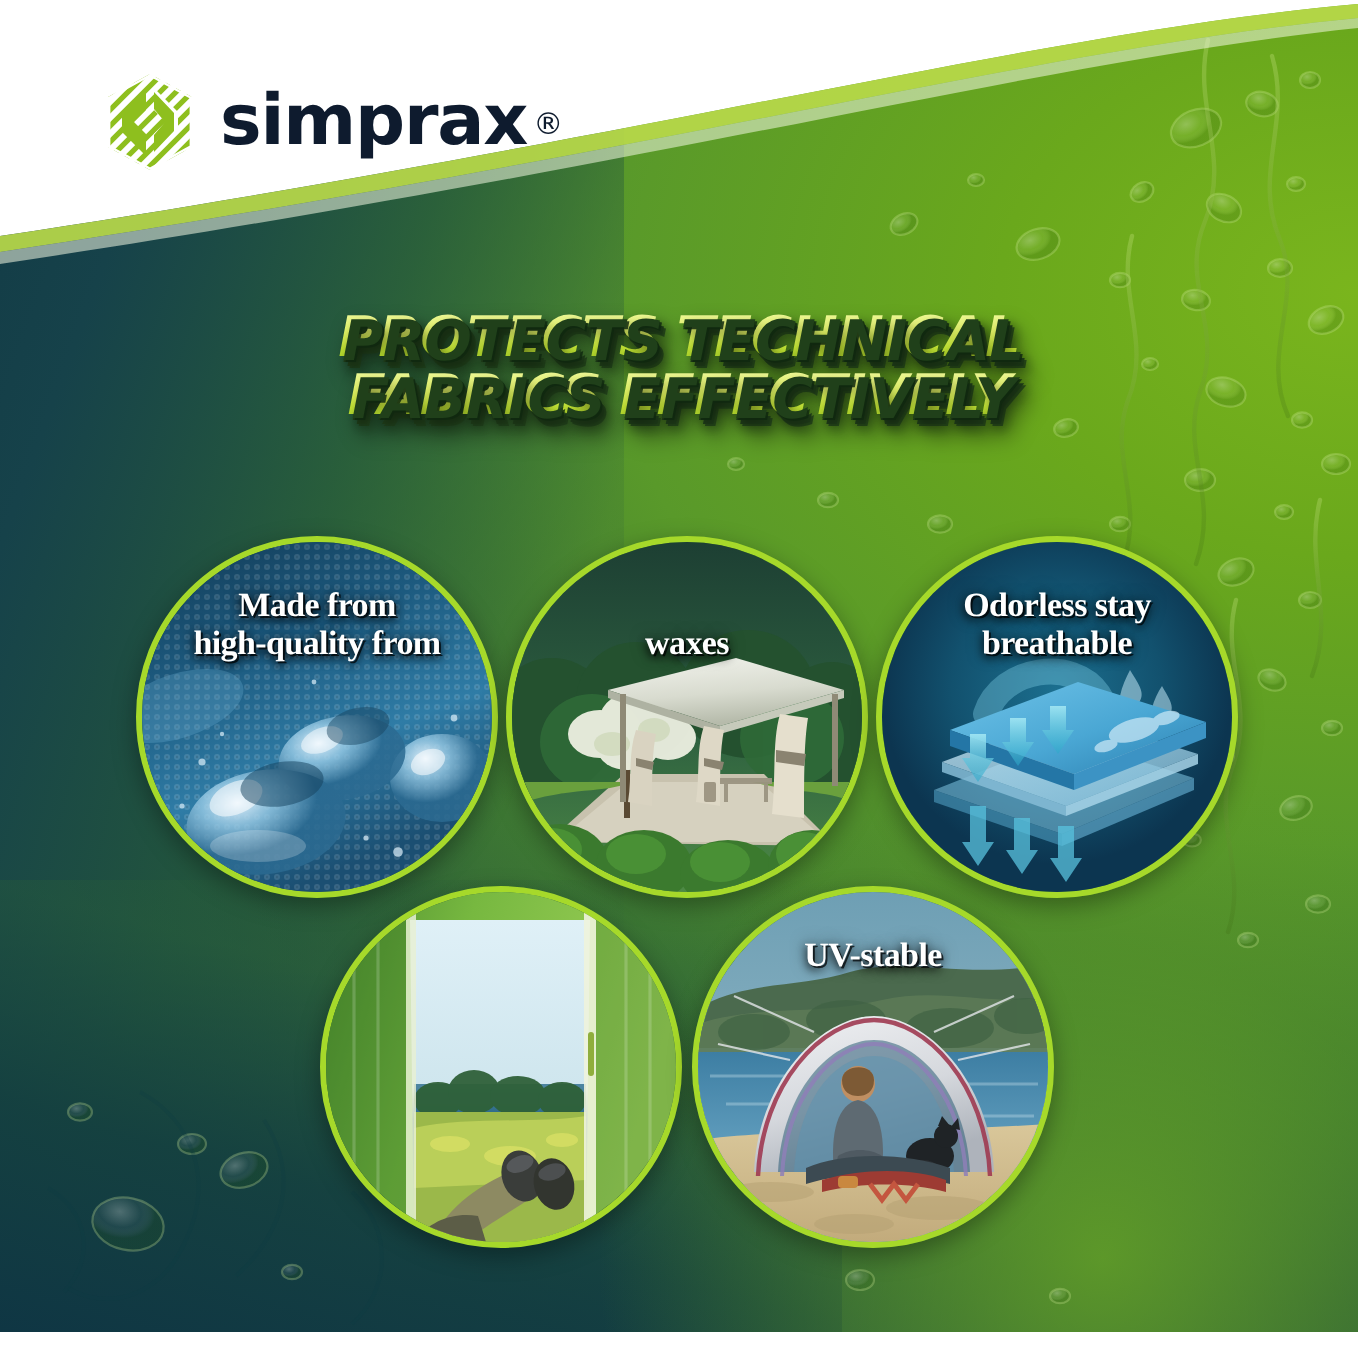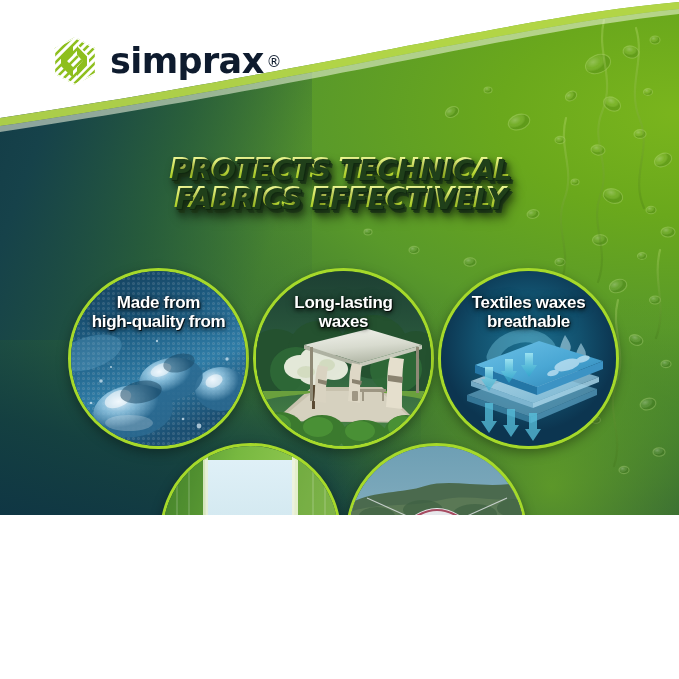--- a/index.html
+++ b/index.html
@@ -1,21 +1,21 @@
 <!DOCTYPE html>
 <html><head>
 <meta charset="utf-8">
 <title>simprax infographic</title>
 <style>
   html,body{margin:0;padding:0;background:#fff;}
   body{font-family:"Liberation Sans", sans-serif;}
 
   .poster{
     position:relative;
-    width:679px;height:515px;
+    width:679px;height:666px;
     overflow:hidden;
     background:#d946ef;
   }
 
   
   .bg{
     position:absolute;inset:0;
     background:
       radial-gradient(120% 90% at 100% 22%, #7ab51d 0%, #6aa81c 22%, #59992a 46%, #3f7a32 68%, #2b5c3a 84%, #1d4a44 100%);
   }
@@ -78,21 +78,21 @@
     position:absolute;width:175px;height:175px;border-radius:50%;
     border:3px solid #a6d92a;
     overflow:hidden;
     box-shadow:0 4px 12px rgba(0,0,0,.35);
   }
   .circle .art{position:absolute;inset:0;}
   .circle .cap{
     position:absolute;left:6px;right:6px;top:22px;
     text-align:center;
     color:#ffffff;
-    font-family:Liberation Sans, sans-serif;
+    font-family:Liberation Serif, serif;
     font-weight:700;
     font-size:17px;line-height:1.12;
     letter-spacing:-0.3px;
     text-shadow:0 2px 4px rgba(0,0,0,.85), 0 0 8px rgba(0,0,0,.55), 1px 1px 0 rgba(0,0,0,.7);
   }
   .c1{left:68px;top:268px;}
   .c2{left:253px;top:268px;}
   .c3{left:438px;top:268px;}
   .c4{left:160px;top:443px;}
   .c5{left:346px;top:443px;}
@@ -344,21 +344,21 @@
           <ellipse cx="150" cy="162" rx="22" ry="18"></ellipse>
       </g>
       <g fill="#4d9437" opacity=".85">
         <ellipse cx="20" cy="154" rx="15" ry="11"></ellipse>
           <ellipse cx="62" cy="156" rx="15" ry="10"></ellipse>
         <ellipse cx="104" cy="160" rx="15" ry="10"></ellipse>
           <ellipse cx="146" cy="156" rx="14" ry="11"></ellipse>
       </g>
     </svg>
     <div class="cap">
-      <span>Long-lasting</span><br>
+      <br>
       <span>waxes</span>
     </div>
   </div>
 
   <div class="circle c3">
     <svg class="art" viewBox="0 0 175 175">
       <defs>
         <radialGradient id="bg3" cx="50%" cy="42%">
           <stop offset="0%" stop-color="#1c6f8f"></stop>
           <stop offset="60%" stop-color="#12516e"></stop>
@@ -411,21 +411,21 @@
         <path d="M88 106 L96 94 L92 94 L92 82 L84 82 L84 94 L80 94 Z"></path>
       </g>
 
       <g fill="#58c2de" opacity=".75">
         <path d="M44 132 L44 150 L40 150 L48 162 L56 150 L52 150 L52 132 Z"></path>
         <path d="M66 138 L66 154 L62 154 L70 166 L78 154 L74 154 L74 138 Z"></path>
         <path d="M88 142 L88 158 L84 158 L92 170 L100 158 L96 158 L96 142 Z"></path>
       </g>
     </svg>
     <div class="cap">
-      <span>Textiles waxes</span><br>
+      <span>Odorless stay</span><br>
       <span>breathable</span>
     </div>
   </div>
 
   <div class="circle c4">
     <svg class="art" viewBox="0 0 175 175">
       <defs>
         <linearGradient id="tentG" x1="0" y1="0" x2="1" y2="0.3">
           <stop offset="0%" stop-color="#4d8c2e"></stop>
           <stop offset="40%" stop-color="#77b840"></stop>
@@ -561,15 +561,18 @@
       <ellipse cx="124" cy="122" rx="6" ry="6" fill="#1f2326"></ellipse>
       <path d="M120 117 L122 112 L126 117 Z" fill="#1f2326"></path>
       <path d="M126 118 L130 113 L131 119 Z" fill="#1f2326"></path>
       <ellipse cx="112" cy="138" rx="8" ry="4" fill="#2b2f33"></ellipse>
 
       <path d="M54 138 C72 130, 104 130, 126 138 L126 146 C104 140, 72 140, 54 146 Z" fill="#3c4a52"></path>
       <path d="M62 144 C82 138, 108 138, 124 144 L124 150 C106 145, 82 145, 62 150 Z" fill="#9d3b33"></path>
       <path d="M86 146 L92 154 L98 146 L104 154 L110 146" fill="none" stroke="#c4563f" stroke-width="2.4"></path>
       <rect x="70" y="142" width="10" height="6" rx="2" fill="#c9883f"></rect>
     </svg>
+    <div class="cap">
+      <span>UV-stable</span>
+    </div>
   </div>
 
 </div>
 
 </body></html>

